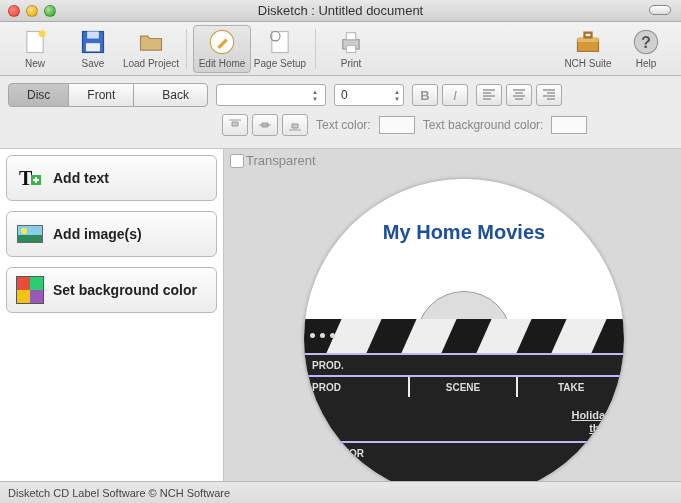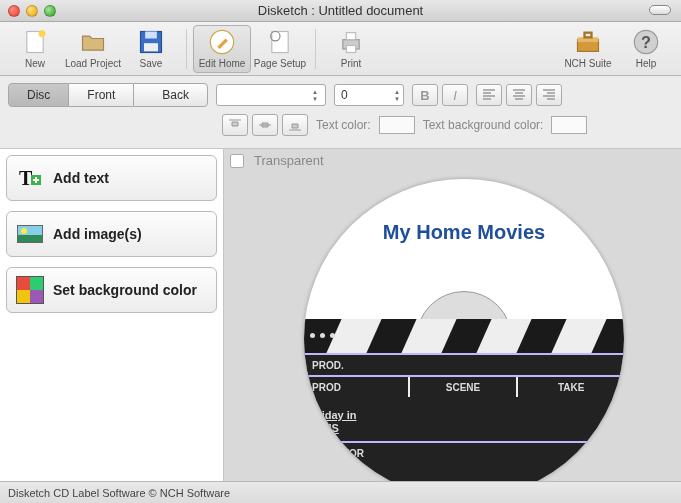--- a/index.html
+++ b/index.html
@@ -43,42 +43,42 @@
 .swatch { width: 36px; height: 18px; border: 1px solid #aaa; background: #fafafa; }
 .flabel { color: #888; font-size: 12px; }
 
 
 .main { display: flex; height: 360px; }
 .leftpanel { width: 223px; background: #fff; padding: 6px; }
 .toolcard { border: 1px solid #bbb; border-radius: 6px; background: linear-gradient(#fdfdfd,#ececec); height: 46px; margin-bottom: 10px; display: flex; align-items: center; padding: 0 10px; gap: 10px; font-size: 14px; color: #222; font-weight: bold; cursor: pointer; }
 .toolcard .ic { width: 26px; height: 26px; display: flex; align-items: center; justify-content: center; }
 
 .canvas { flex: 1; background: #d9d9d9; position: relative; border-left: 1px solid #c5c5c5; }
-.transparent-row { position: absolute; top: 4px; left: 6px; display: flex; align-items: center; gap: 10px; color: #888; font-size: 13px; }
+.transparent-row { position: absolute; top: 4px; left: 6px; display: flex; align-items: center; gap: 2px; color: #888; font-size: 13px; }
 .chk { width: 14px; height: 14px; border: 1px solid #aaa; background: #fff; border-radius: 2px; }
 
 .footer { position: absolute; bottom: 0; left: 0; right: 0; height: 22px; background: linear-gradient(#e8e8e8,#dcdcdc); border-top: 1px solid #b8b8b8; display: flex; align-items: center; padding: 0 8px; font-size: 11px; color: #444; }
 
 
 .discwrap { position: absolute; top: 30px; left: 80px; width: 320px; height: 320px; }
 .disc { width: 320px; height: 320px; border-radius: 50%; background: radial-gradient(circle at center, #888 0 10px, #ccc 10px 46px, transparent 46px), linear-gradient(#fff,#fff); position: relative; overflow: hidden; box-shadow: 0 0 4px rgba(0,0,0,.3); }
 .disctitle { position: absolute; top: 42px; left: 0; right: 0; text-align: center; font-weight: bold; font-size: 20px; color: #1f4e9b; }
 .hole { position: absolute; top: 50%; left: 50%; width: 96px; height: 96px; transform: translate(-50%,-50%); border-radius: 50%; background: radial-gradient(circle, #bbb 0 18px, #ddd 18px 48px); border: 1px solid #999; }
 
 .clapper { position: absolute; left: 0; right: 0; bottom: 0; top: 140px; }
 .claptop { height: 34px; background: #1a1a1a; position: relative; overflow: hidden; }
 .stripe { position: absolute; top: 0; bottom: 0; width: 40px; background: #eee; transform: skewX(-24deg); }
 .dots { position: absolute; left: 6px; top: 14px; display: flex; gap: 5px; }
 .dots div { width: 5px; height: 5px; background: #ddd; border-radius: 50%; }
 .clapbody { background: #222; color: #ddd; font-size: 10px; height: 150px; position: relative; font-weight: bold; }
 .crow { display: flex; border-top: 2px solid #c4b5fd; align-items: center; }
 .ccell { border-right: 2px solid #eee; padding: 3px 8px; height: 20px; display: flex; align-items: center; }
 .ccell:last-child { border-right: none; }
 .scenelabel { text-align: center; justify-content: center; }
-.scenetext { position: absolute; top: 56px; left: 0; right: 0; text-align: left; font-size: 11px; line-height: 13px; text-decoration: underline; }
+.scenetext { position: absolute; top: 56px; left: 0; right: 0; text-align: right; font-size: 11px; line-height: 13px; text-decoration: underline; }
 
 
 .colorgrid { display: grid; grid-template-columns: 13px 13px; grid-template-rows: 13px 13px; border: 1px solid #555; }
 .colorgrid div:nth-child(1){background:#e74c3c;} .colorgrid div:nth-child(2){background:#2ecc71;}
 .colorgrid div:nth-child(3){background:#f1c40f;} .colorgrid div:nth-child(4){background:#9b59b6;}
 .imgthumb { width: 26px; height: 18px; background: linear-gradient(#87ceeb 55%, #2e8b57 55%); border: 1px solid #666; position: relative; }
 .imgthumb::after { content: ''; position: absolute; width: 6px; height: 6px; background: #ffeb3b; border-radius: 50%; top: 2px; left: 3px; }
 </style>
 </head>
 <body>
@@ -99,34 +99,34 @@
         <svg viewBox="0 0 24 24">
           <rect x="5" y="3" width="14" height="18" fill="#fff" stroke="#bbb"></rect>
           <circle cx="18" cy="5" r="3" fill="#ffd54f"></circle>
         </svg>
       </div>
     <span>New</span>
   </div>
   <div class="tbtn">
     <div class="ic">
         <svg viewBox="0 0 24 24">
-          <path d="M3 7h6l2 2h10v10H3z" fill="#d7b97a" stroke="#a3875a"></path>
-        </svg>
-      </div>
-    <span>Load Project</span>
-  </div>
-  <div class="tbtn">
-    <div class="ic">
-        <svg viewBox="0 0 24 24">
           <rect x="3" y="3" width="18" height="18" fill="#3b6fc4" stroke="#284f93"></rect>
           <rect x="7" y="3" width="10" height="6" fill="#cfe0ff"></rect>
           <rect x="6" y="13" width="12" height="7" fill="#eee"></rect>
         </svg>
       </div>
     <span>Save</span>
+  </div>
+  <div class="tbtn">
+    <div class="ic">
+        <svg viewBox="0 0 24 24">
+          <path d="M3 7h6l2 2h10v10H3z" fill="#d7b97a" stroke="#a3875a"></path>
+        </svg>
+      </div>
+    <span>Load Project</span>
   </div>
   <div class="sep"></div>
   <div class="tbtn sel">
     <div class="ic">
         <svg viewBox="0 0 24 24">
           <circle cx="12" cy="12" r="10" fill="#fff" stroke="#c9a84a"></circle>
           <path d="M8 16l7-7 2 2-7 7z" fill="#e6a23c"></path>
         </svg>
       </div>
     <span>Edit Home</span>

